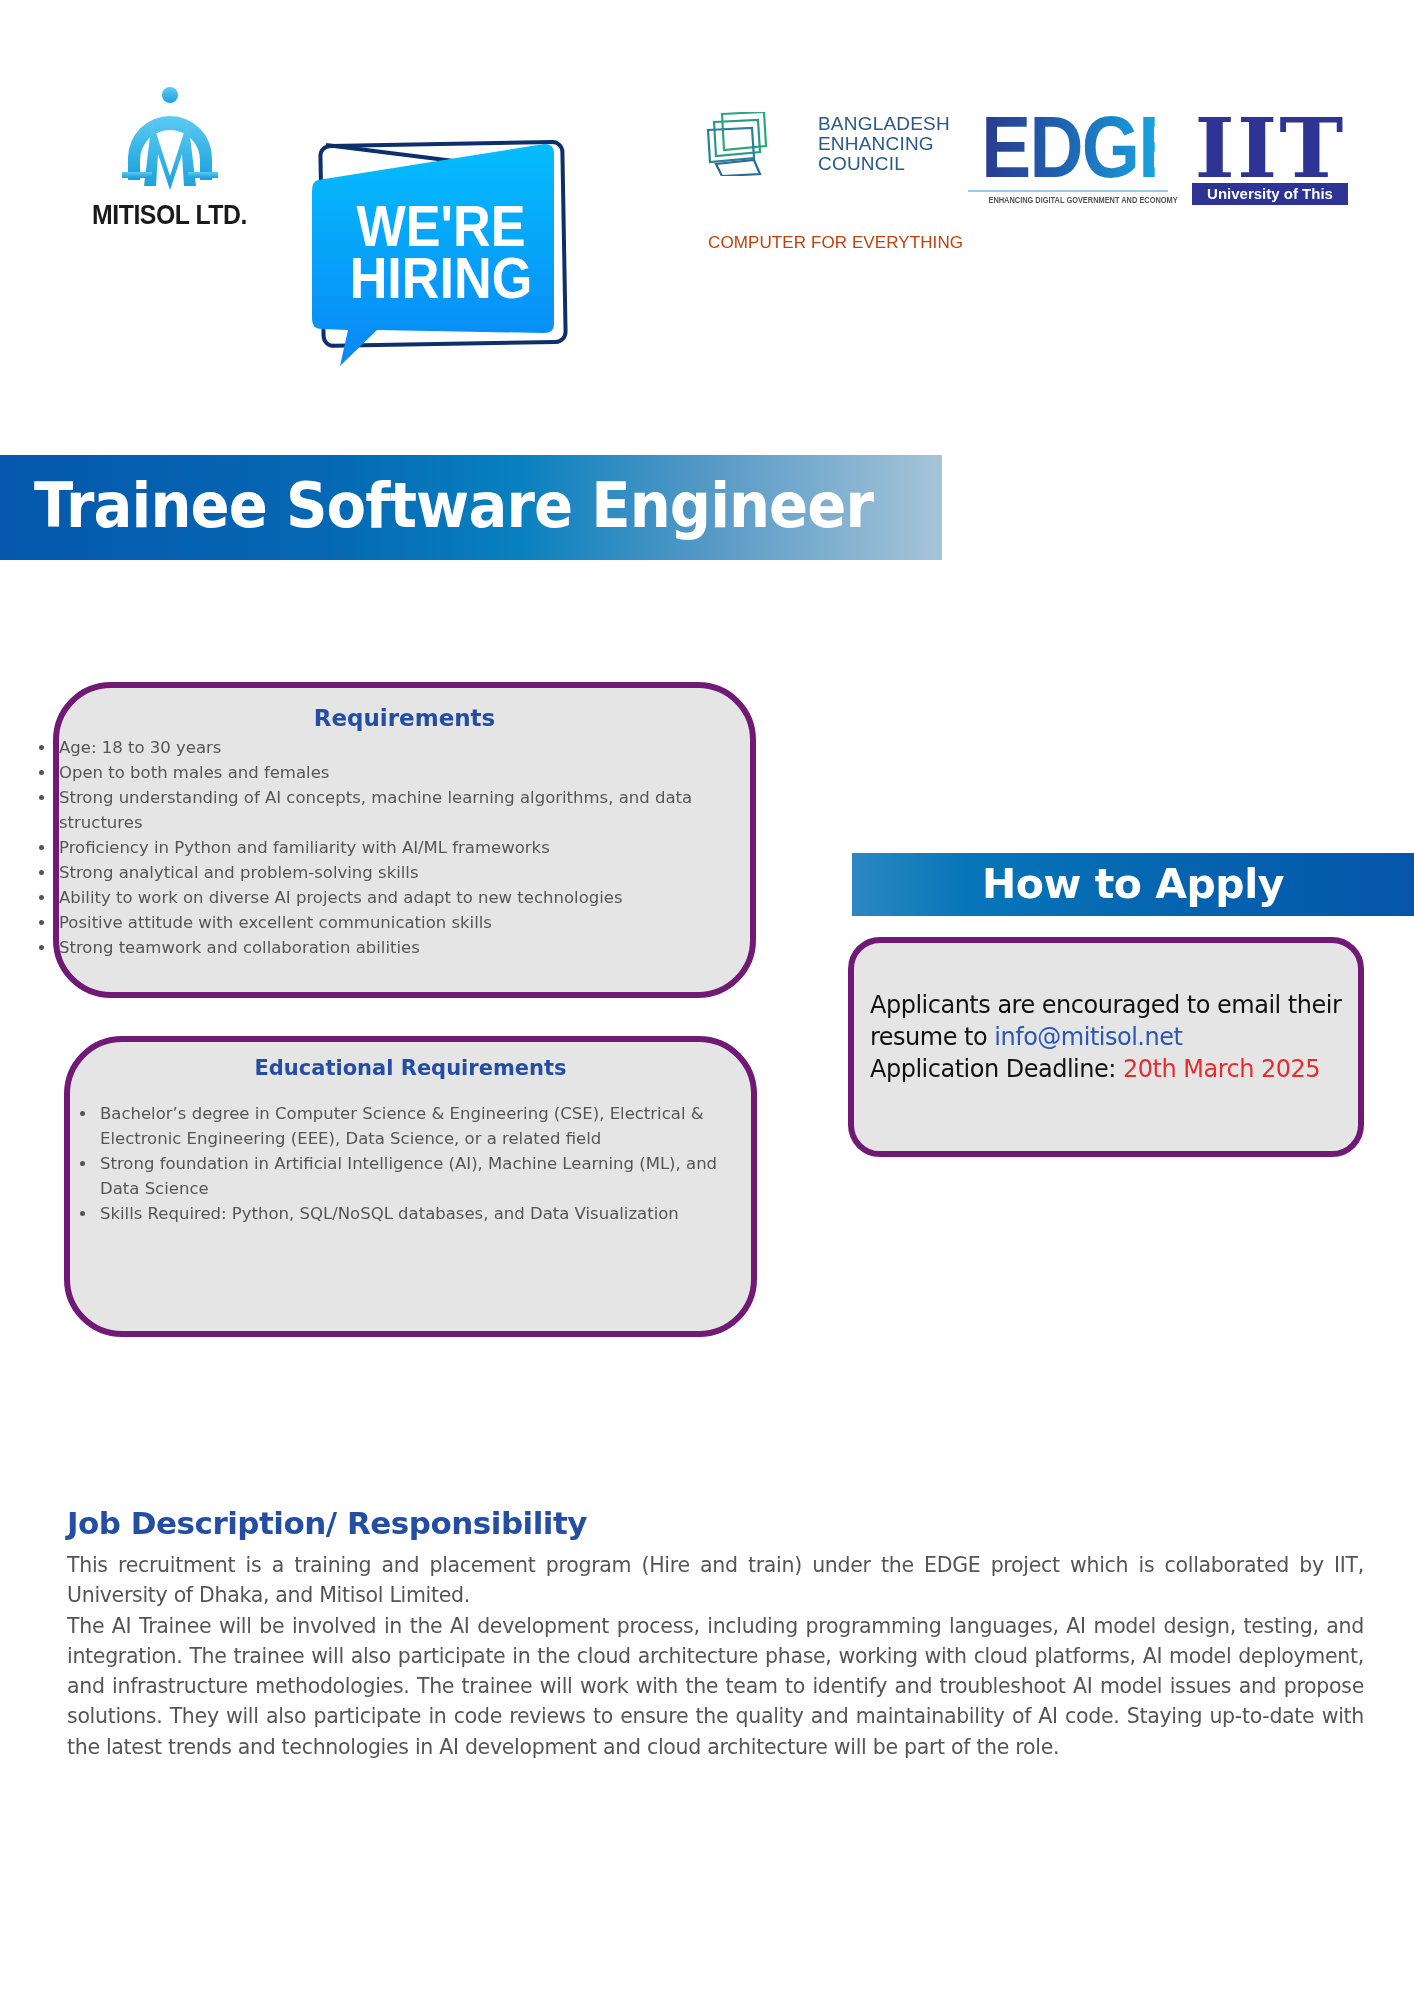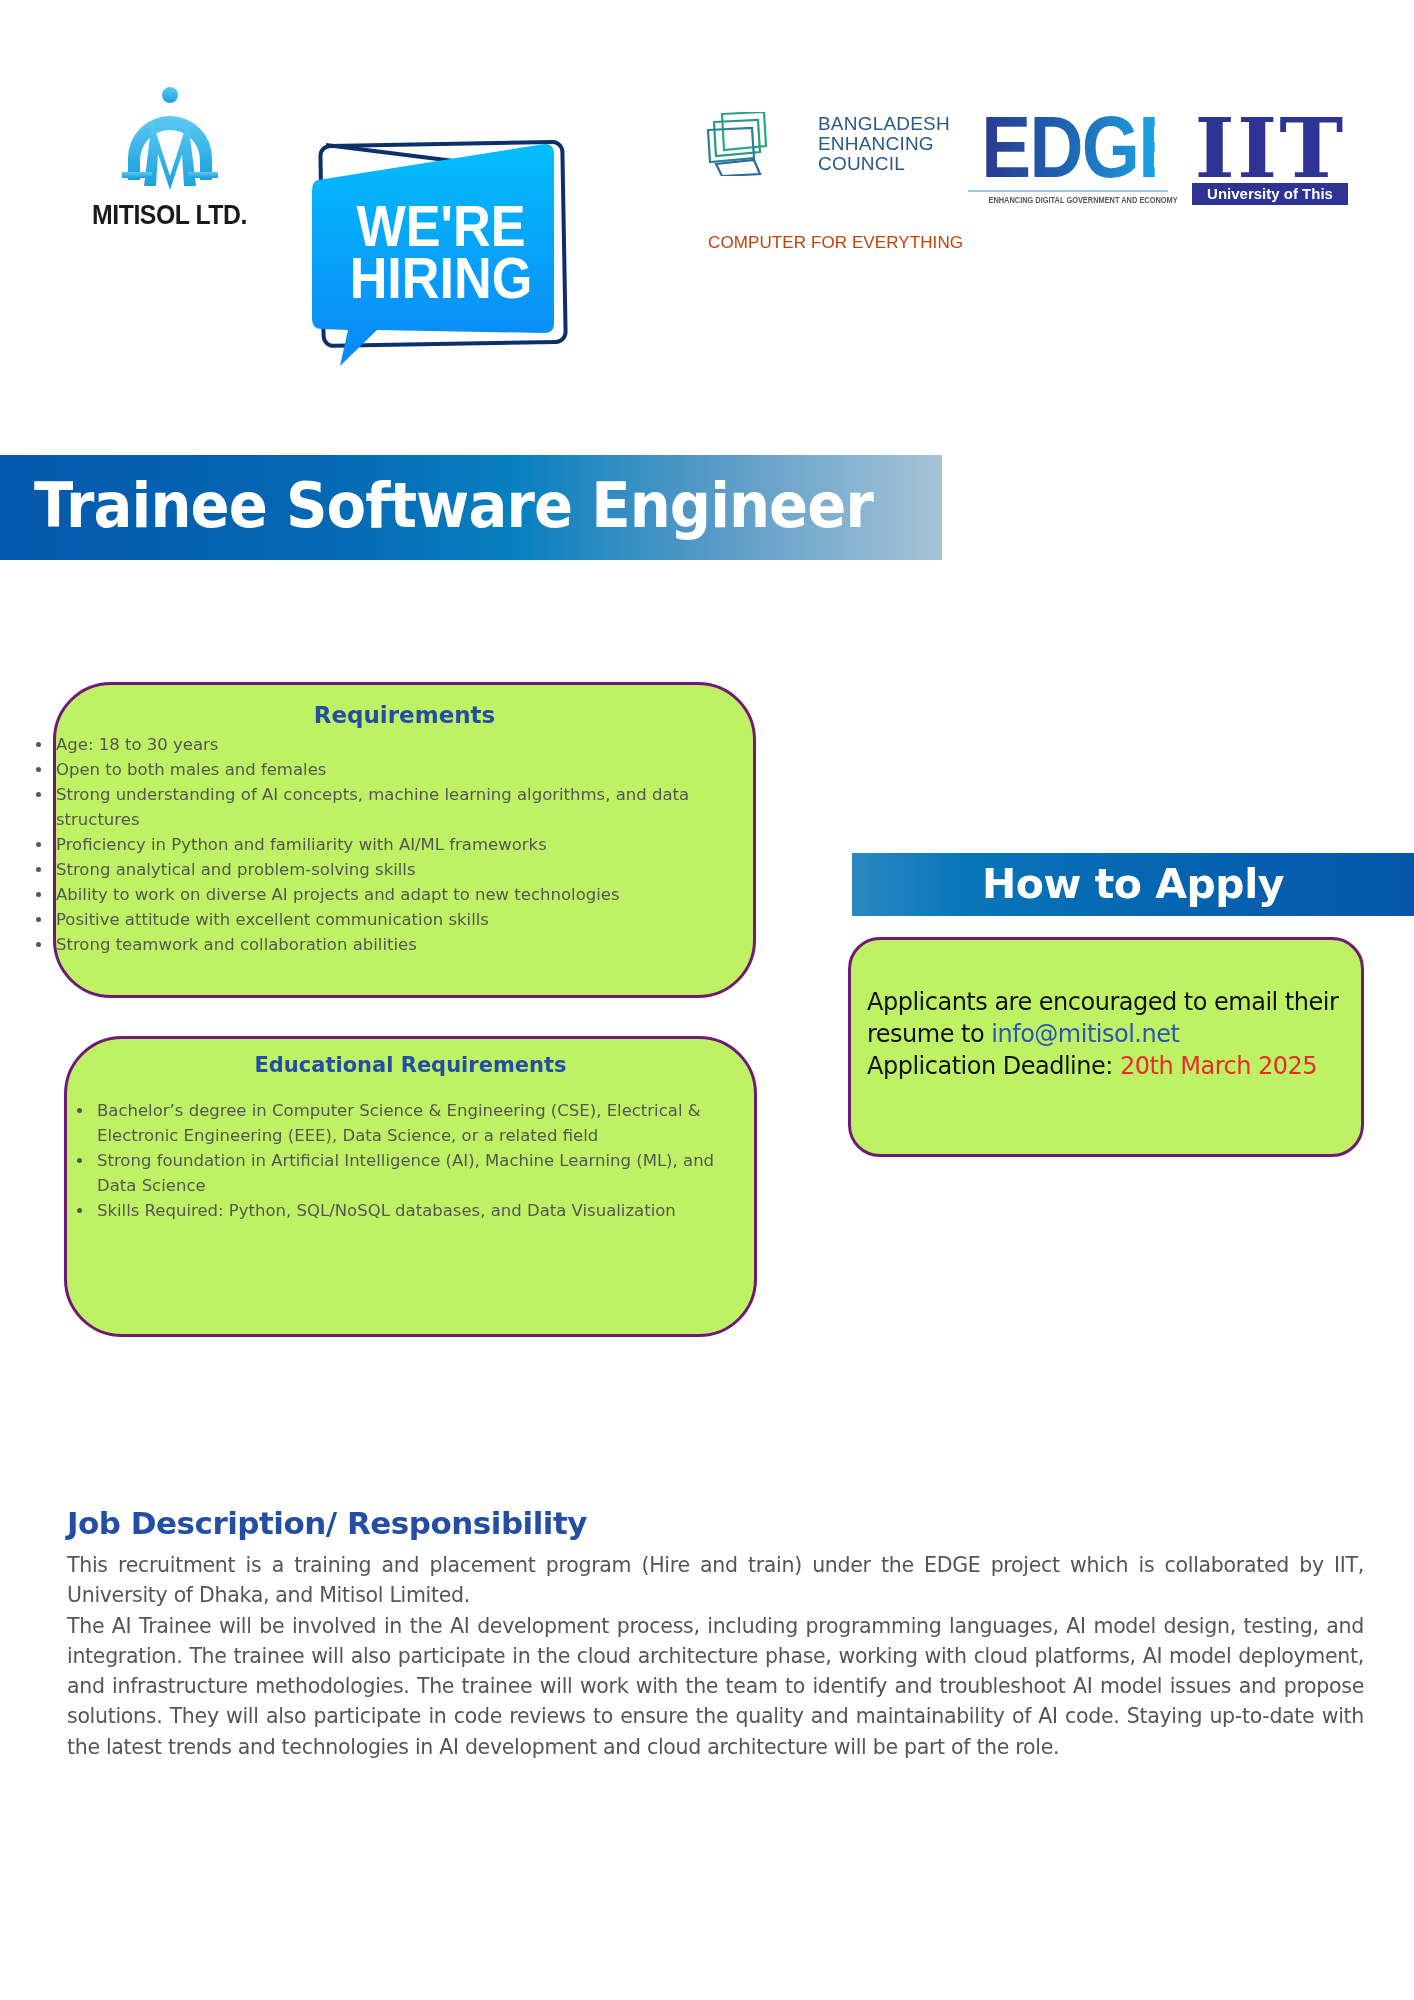--- a/index.html
+++ b/index.html
@@ -71,21 +71,21 @@
     background: linear-gradient(90deg, #0558ad 0%, #0568b4 35%, #0880bf 55%, #5599c6 75%, #a6c4d8 100%);
   }
   #title-bar .title-text {
     position: absolute; left: 34px; top: 12px; color: #fff; font-weight: 700; font-size: 62px;
     line-height: 78px; white-space: nowrap; font-family: "DejaVu Sans", sans-serif; letter-spacing: -1px;
     transform: scaleX(0.93); transform-origin: left;
   }
 
   
   .rbox {
-    position: absolute; background: #bef264; border: 3px solid #701a75; border-radius: 58px; box-sizing: border-box;
+    position: absolute; background: #e5e5e5; border: 6px solid #701a75; border-radius: 58px; box-sizing: border-box;
   }
   .rbox h2 {
     margin: 0; text-align: center; color: #234ea3; font-weight: 700; font-family: "DejaVu Sans", sans-serif;
   }
   .rbox ul { margin: 0; padding: 0; list-style: none; }
   .rbox li {
     position: relative; color: #555; font-family: "DejaVu Sans", sans-serif; font-size: 16.5px; line-height: 25px;
   }
   .rbox li::before {
     content: ""; position: absolute; left: -20px; top: 10px; width: 5px; height: 5px; border-radius: 50%; background: #555;

